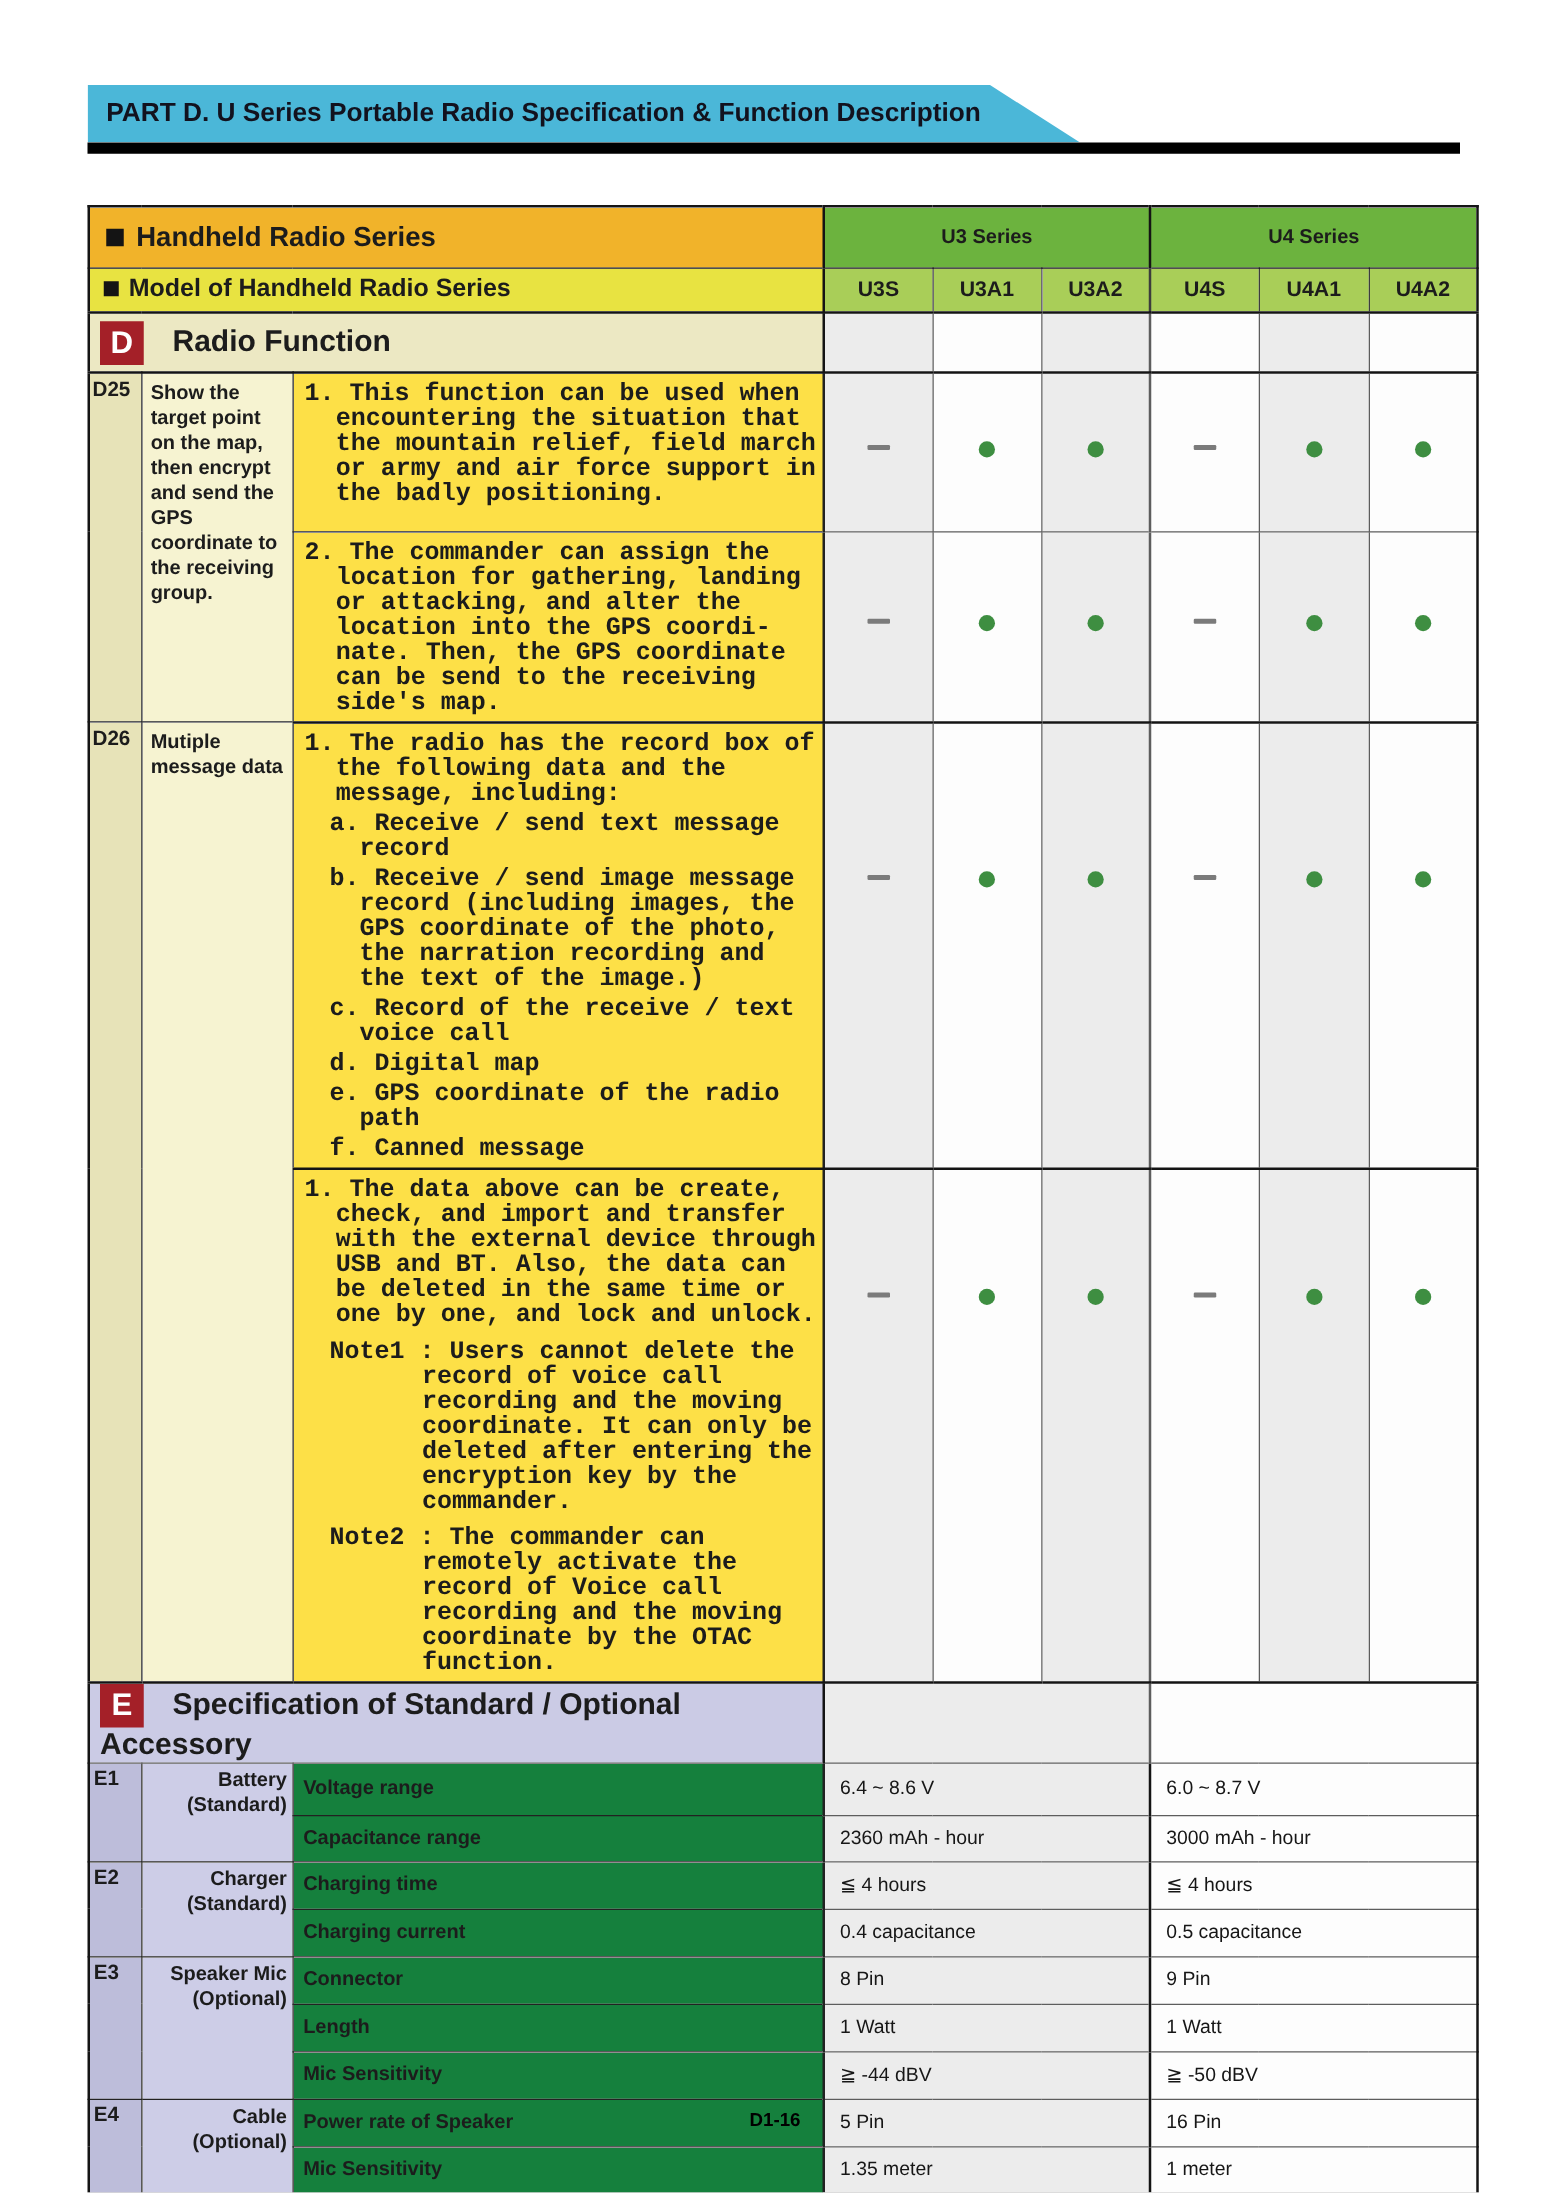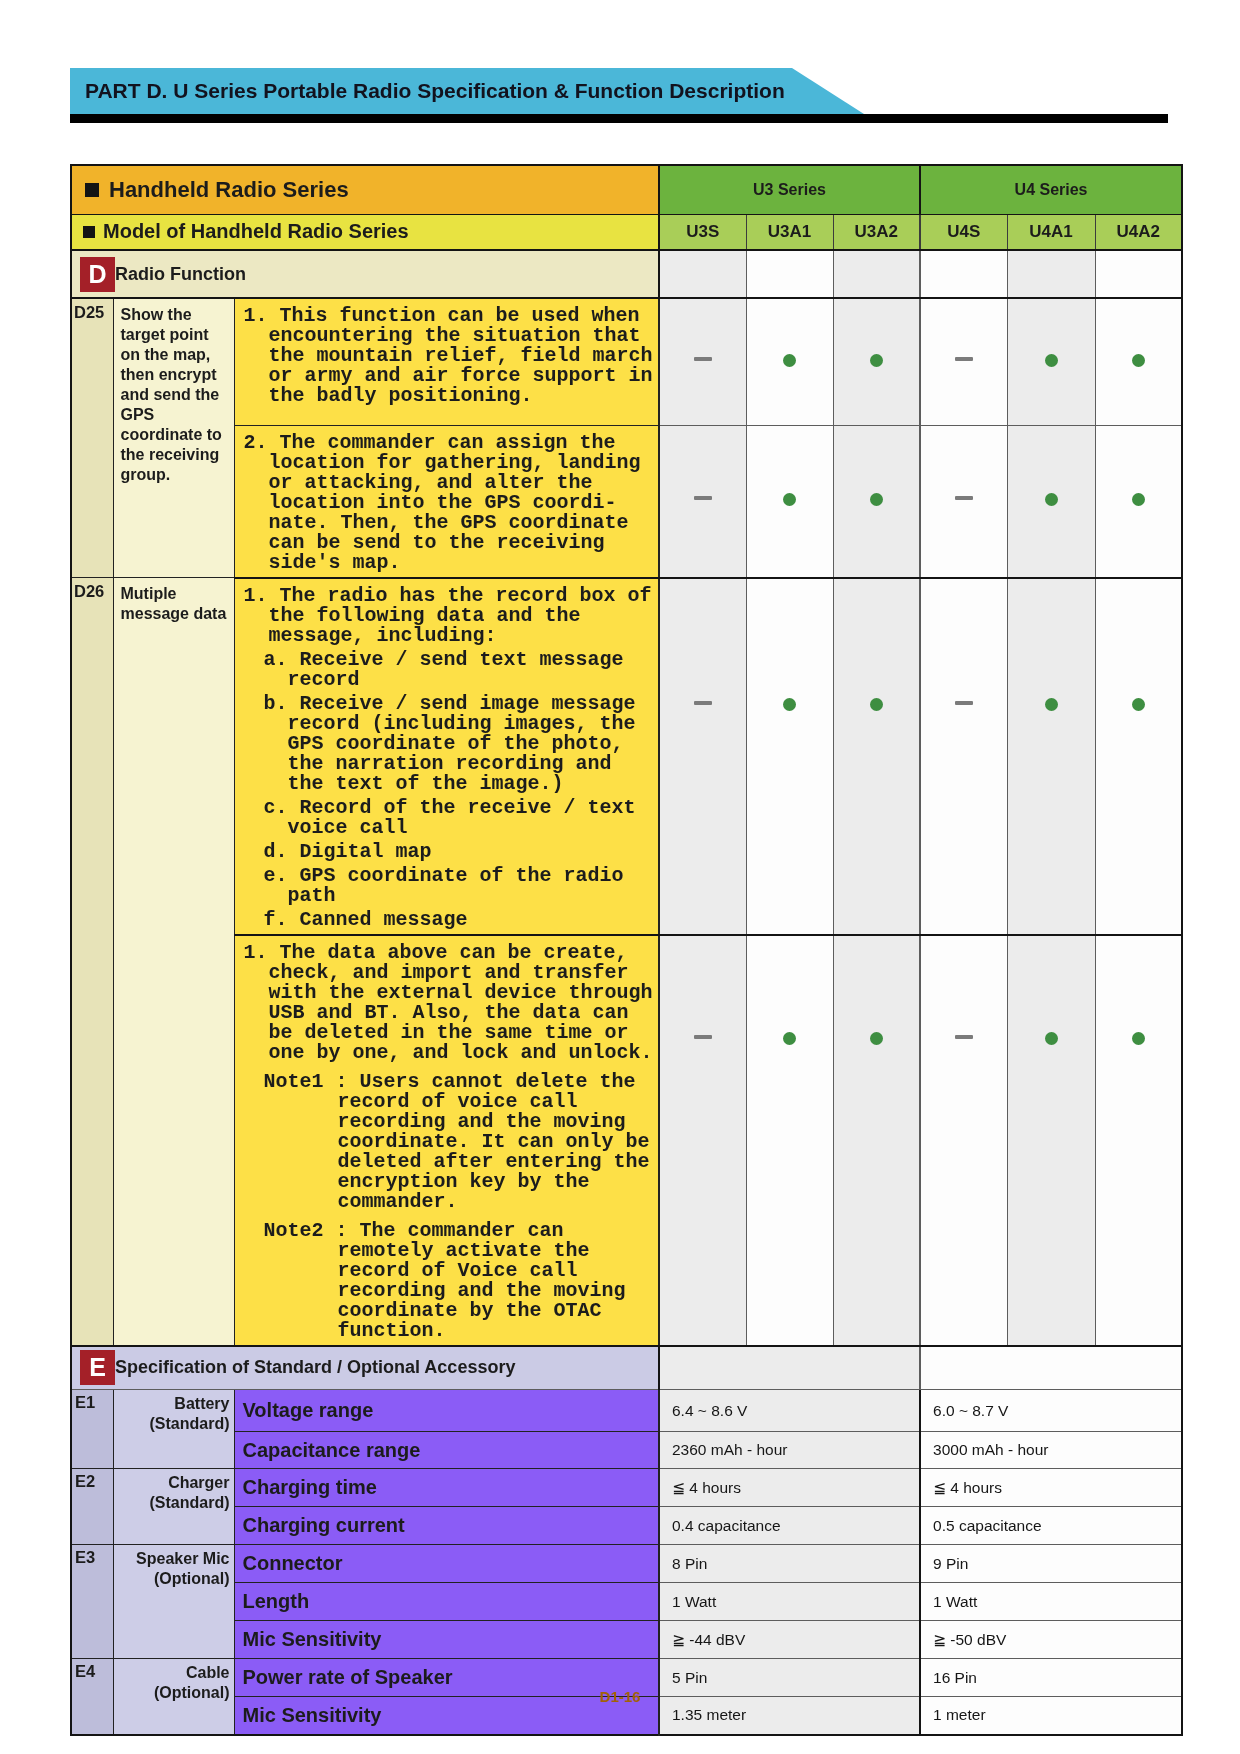--- a/index.html
+++ b/index.html
@@ -31,21 +31,21 @@
   .h-col   { background:#a9ce58; font-size:17px; font-weight:bold; text-align:center; border-color:#3c3c3c; }
   .sq { display:inline-block; width:14px; height:14px; background:#141414; margin-right:10px; }
   .sq.small { width:12px; height:12px; margin-right:8px; }
 
   
   .sec { padding-left:8px; vertical-align:middle; }
   .sec-d { background:#ece8c3; }
   .sec-e { background:#cbcbe5; }
   .badge { display:inline-block; width:35px; height:35px; background:#a42028; color:#ffffff;
            font-size:25px; font-weight:bold; text-align:center; line-height:35px; vertical-align:middle; }
-  .sec-title { font-size:18px; font-weight:bold; margin-left:0; vertical-align:middle; }
+  .sec-title { font-size:24px; font-weight:bold; margin-left:23px; vertical-align:middle; }
 
   
   .rid  { background:#e7e3b8; font-size:16.5px; font-weight:bold; vertical-align:top; padding:4px 0 0 2px; border-color:#222; }
   .feat { background:#f6f3d1; font-size:16px; font-weight:bold; vertical-align:top; padding:6px 4px 4px 7px;
           line-height:20px; border-color:#222; }
   .desc { background:#fde047; font-size:20px; font-weight:bold; vertical-align:top; padding:7px 2px 4px 9px;
           line-height:20px; border-color:#222;font-family:Liberation Mono, monospace; }
   .n    { padding-left:25px; text-indent:-25px; }
   .subs { margin-left:20px; }
   .sub  { margin-top:4px; padding-left:24px; text-indent:-24px; }
@@ -57,25 +57,25 @@
   .cw { background:#fdfdfd; }
   .mk-dot  { display:inline-block; width:13px; height:13px; border-radius:50%; background:#3e8e41; }
   .mk-dash { display:inline-block; width:18px; height:4px; border-radius:1px; background:#7b7b7b; vertical-align:6px; }
   .mk.top1 { vertical-align:top; padding-top:118px; }
   .mk.top2 { vertical-align:top; padding-top:95px; }
 
   
   .eid   { background:#bdbdda; font-size:16.5px; font-weight:bold; vertical-align:top; padding:3px 0 0 3px; border-color:#222; }
   .ename { background:#cdcde7; font-size:16px; font-weight:bold; vertical-align:top; padding:4px 4px 0 7px;
            line-height:20px; border-color:#222;text-align:right; }
-  .elabel{ background:#8b5cf6; font-size:20px; font-weight:bold; vertical-align:middle; padding-left:8px; border-color:#222; }
+  .elabel{ background:#15803d; font-size:16px; font-weight:bold; vertical-align:middle; padding-left:8px; border-color:#222; }
   .eval  { font-size:15.5px; font-weight:normal; vertical-align:middle; padding-left:12px; color:#161616; }
 
   .footer { position:absolute; left:0; top:1688px; width:1240px; text-align:center;
-            font-size:15px; font-weight:bold; color:#a16207; }
+            font-size:15px; font-weight:bold; color:#000000; }
 </style>
 </head>
 <body>
 
 <div class="page">
 
   <div class="banner">
     <span class="banner-title">PART D. U Series Portable Radio Specification &amp; Function Description</span>
   </div>
   <div class="divider"></div>

